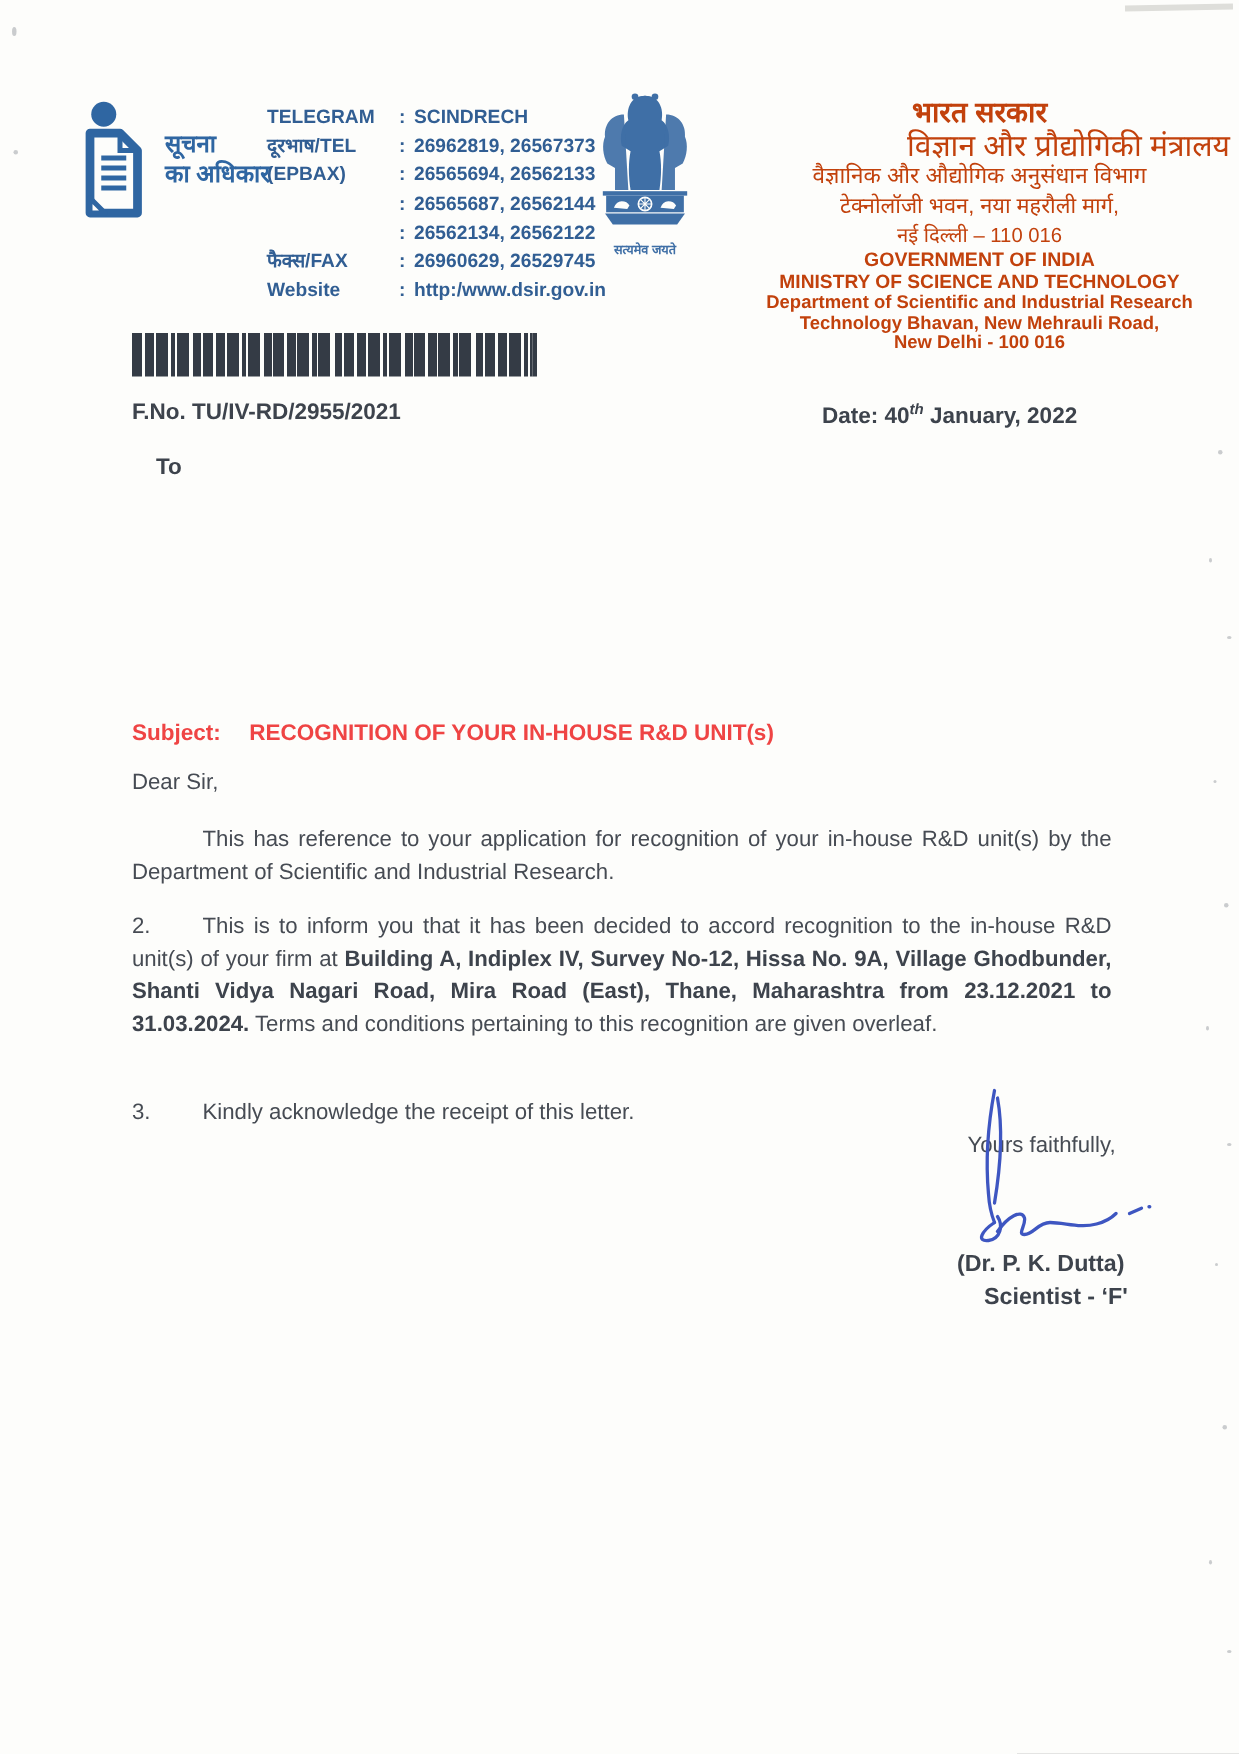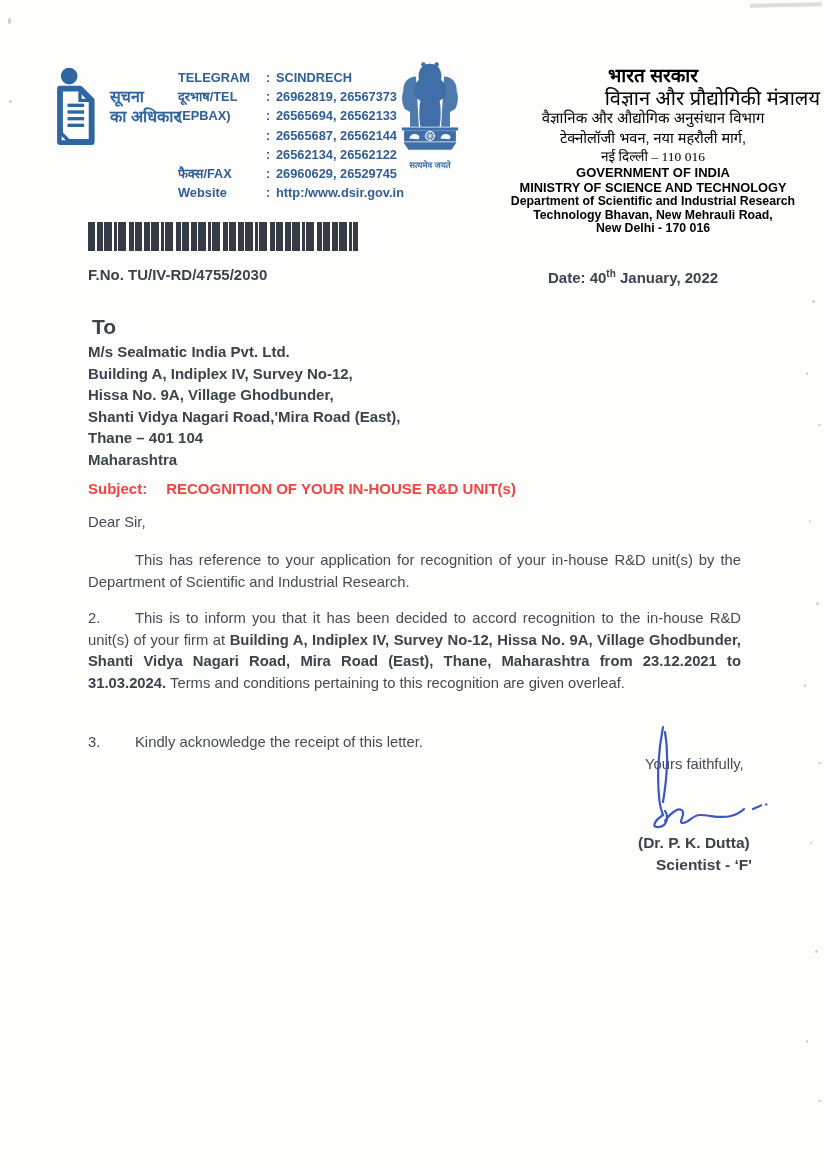--- a/index.html
+++ b/index.html
@@ -13,48 +13,48 @@
   
   .rti-logo { position:absolute; left:50px; top:66px; display:flex; align-items:center; gap:10px; }
   .rti-text { color:#2f66a2; font-weight:bold; font-size:16px; line-height:20px; }
   .contact { position:absolute; left:178px; top:68px; color:#315e93; font-weight:bold; font-size:12.8px; }
   .contact-row { display:grid; grid-template-columns:88px 10px auto; line-height:19.2px; }
   .contact-row .val { white-space:nowrap; }
 
   .emblem-wrap { position:absolute; left:390px; top:58px; width:80px; text-align:center; }
   .emblem-motto { color:#3f6fa6; font-size:8.5px; font-weight:bold; margin-top:1px; }
 
-  .gov-block { position:absolute; left:486px; top:64px; width:334px; text-align:center; color:#000000; }
+  .gov-block { position:absolute; left:486px; top:64px; width:334px; text-align:center; color:#c2410c; }
   .h0 { font-size:19px; font-weight:bold; line-height:24px; }
   .h1 { font-size:20px; line-height:20px;text-align:right; }
   .h2 { font-size:15px; line-height:20px; }
   .h3 { font-size:14.5px; line-height:20px; }
-  .h4 { font-size:13.5px; line-height:18px;font-family:Liberation Serif, serif; }
+  .h4 { font-size:13.5px; line-height:18px; }
   .e0 { font-size:13px; font-weight:bold; line-height:14.5px; }
   .e1 { font-size:12.8px; font-weight:bold; line-height:14.5px; }
   .e2, .e3, .e4 { font-size:12.3px; font-weight:bold; line-height:13.5px; }
 
   
   .barcode {
     position:absolute; left:88px; top:222px; width:270px; height:29px;
     background:repeating-linear-gradient(90deg,
       #343b45 0 7px,  #fdfdfb 7px 9px,
       #343b45 9px 15px, #fdfdfb 15px 16px,
       #343b45 16px 24px, #fdfdfb 24px 26px,
       #343b45 26px 29px, #fdfdfb 29px 30px,
       #343b45 30px 38px, #fdfdfb 38px 41px,
       #343b45 41px 46px, #fdfdfb 46px 47px);
     border-right:3px solid #343b45;
   }
 
   
   .fno { position:absolute; left:88px; top:266px; font-size:15px; font-weight:bold; color:#3d434c; }
   .date { position:absolute; left:548px; top:268px; font-size:15px; font-weight:bold; color:#3d434c; }
-  .date sup { font-size:10px; }
-  .to { position:absolute; left:92px; top:303px; font-size:21px; font-weight:bold; color:#3d434c;margin-top:12px; }
+  .date sup { font-size:10px;font-style:italic; }
+  .to { position:absolute; left:104px; top:303px; font-size:15px; font-weight:bold; color:#3d434c; }
   .addr { position:absolute; left:88px; top:341px; font-size:15px; font-weight:bold; color:#3d434c; line-height:21.5px; }
   .subject { position:absolute; left:88px; top:480px; font-size:15px; font-weight:bold; color:#ef4444; display:flex; }
   .subject .sub-text { margin-left:19px; }
   .salutation { position:absolute; left:88px; top:514px; font-size:14.8px; color:#464b53; }
   .para { position:absolute; left:88px; width:653px; font-size:14.8px; color:#464b53; line-height:21.6px; text-align:justify; }
   .para1 { top:550px; text-indent:47px; }
   .para2 { top:608px; }
   .para2 b, .addr b { color:#3d434c; }
   .num-sp { display:inline-block; width:47px; text-indent:0; }
   .para3 { top:732px; text-align:left; }
@@ -157,37 +157,29 @@
   <div class="gov-block">
     <div class="h0">भारत सरकार</div>
     <div class="h1">विज्ञान और प्रौद्योगिकी मंत्रालय</div>
     <div class="h2">वैज्ञानिक और औद्योगिक अनुसंधान विभाग</div>
     <div class="h3">टेक्नोलॉजी भवन, नया महरौली मार्ग,</div>
     <div class="h4">नई दिल्ली – 110 016</div>
     <div class="e0">GOVERNMENT OF INDIA</div>
     <div class="e1">MINISTRY OF SCIENCE AND TECHNOLOGY</div>
     <div class="e2">Department of Scientific and Industrial Research</div>
     <div class="e3">Technology Bhavan, New Mehrauli Road,</div>
-    <div class="e4">New Delhi - 170 016</div>
+    <div class="e4">New Delhi - 100 016</div>
   </div>
 
   <div class="barcode"></div>
 
-  <div class="fno">F.No. TU/IV-RD/4755/2030</div>
+  <div class="fno">F.No. TU/IV-RD/2955/2021</div>
   <div class="date"><span>Date: 40</span><sup>th</sup><span> January, 2022</span></div>
 
   <div class="to">To</div>
-  <div class="addr">
-    <div>M/s Sealmatic India Pvt. Ltd.</div>
-    <div>Building A, Indiplex IV, Survey No-12,</div>
-    <div>Hissa No. 9A, Village Ghodbunder,</div>
-    <div>Shanti Vidya Nagari Road,'Mira Road (East),</div>
-    <div>Thane – 401 104</div>
-    <div>Maharashtra</div>
-  </div>
 
   <div class="subject">
     <span>Subject:</span>
     <span class="sub-text">RECOGNITION OF YOUR IN-HOUSE R&amp;D UNIT(s)</span>
   </div>
 
   <div class="salutation">Dear Sir,</div>
 
   <div class="para para1">This has reference to your application for recognition of your in-house R&amp;D unit(s) by the Department of Scientific and Industrial Research.</div>
 

